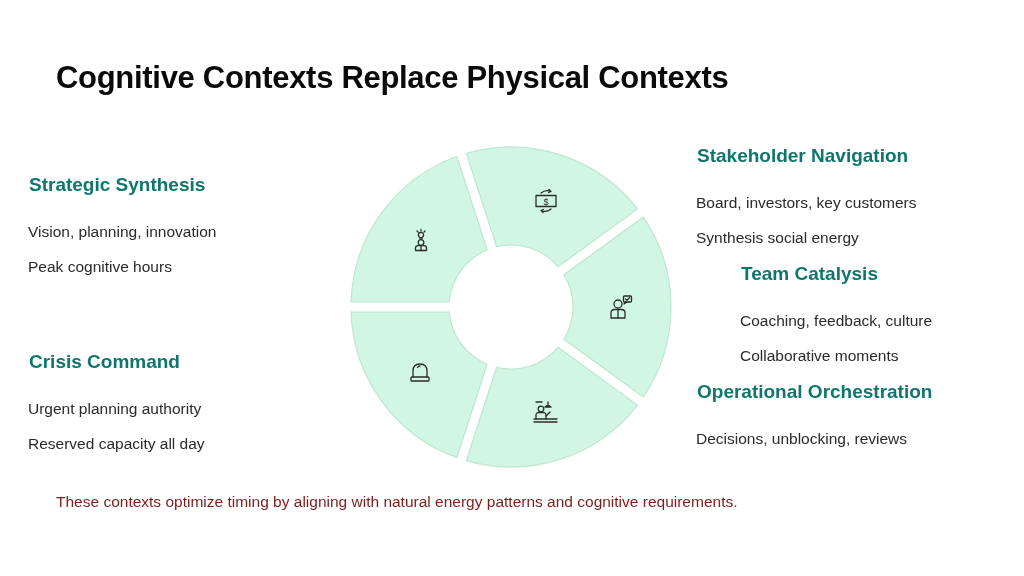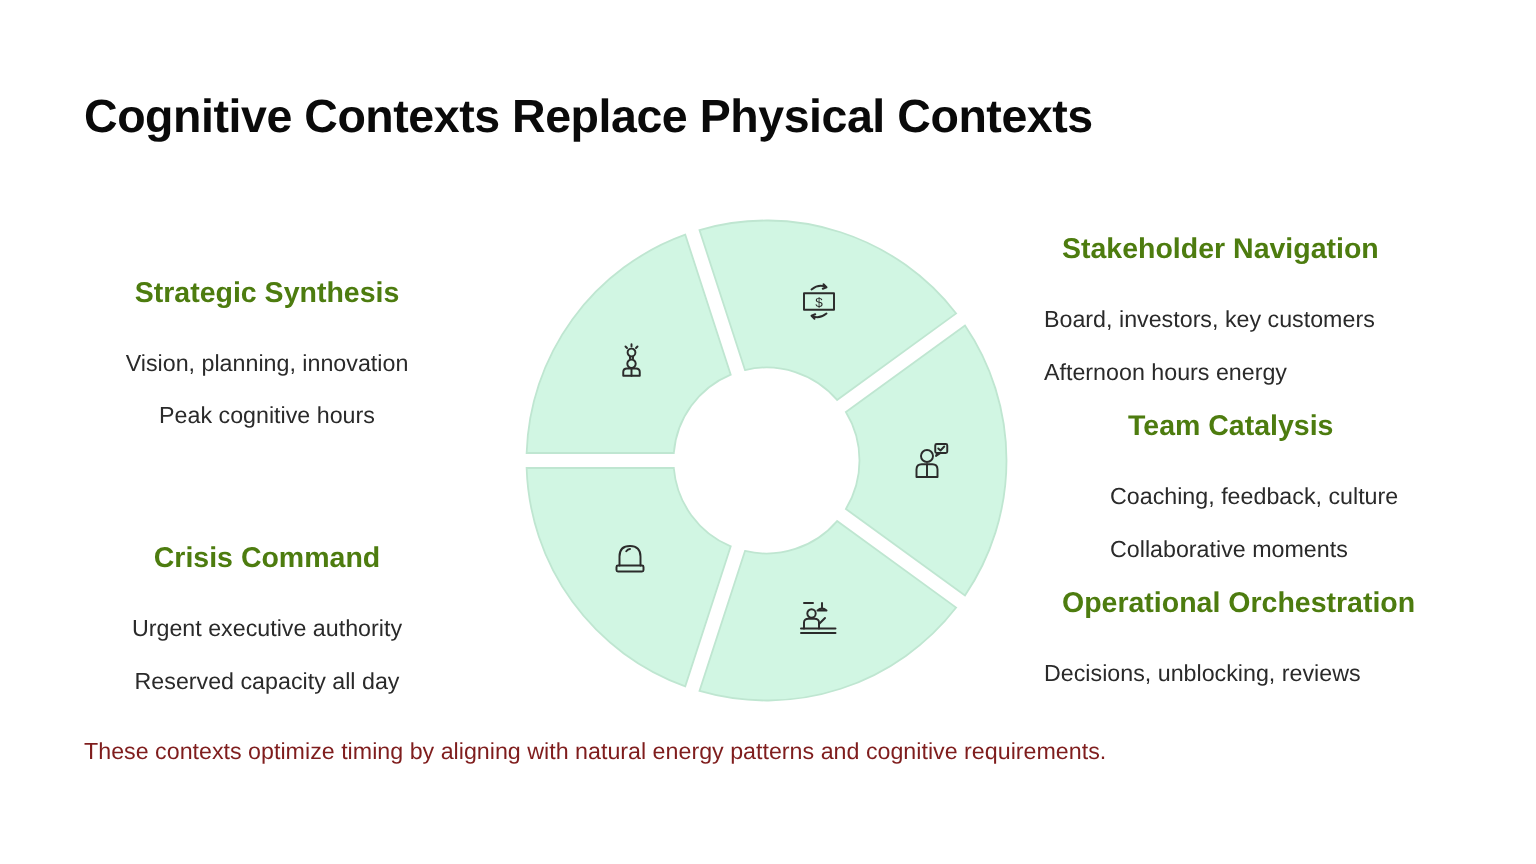--- a/index.html
+++ b/index.html
@@ -1,23 +1,23 @@
 <!DOCTYPE html>
 <html><head>
 <meta charset="utf-8">
 <style>
   html, body { margin: 0; padding: 0; background: #ffffff; }
   body { width: 1024px; height: 576px; position: relative; overflow: hidden;
          font-family: "Liberation Sans", "DejaVu Sans", sans-serif; color: #1f1f1f; }
   .title { position: absolute; left: 56px; top: 60px; font-size: 31px; font-weight: 700;
            color: #0a0a0a; letter-spacing: -0.3px; white-space: nowrap; }
   .block { position: absolute; width: 300px; }
-  .block.left { text-align: center; }
+  .block.left { text-align: left; }
   .block.right { text-align: left; }
-  .block h3 { margin: 12px; font-size: 19px; font-weight: 700; color: #4d7c0f; line-height: 24px; white-space: nowrap; }
+  .block h3 { margin: 1px; font-size: 19px; font-weight: 700; color: #0f766e; line-height: 24px; white-space: nowrap; }
   .block p { margin: 0; font-size: 15.5px; color: #2a2a2a; line-height: 20px; white-space: nowrap; }
   .block p.l1 { margin-top: 25px; }
   .block p.l2 { margin-top: 15px; }
   .footer { position: absolute; left: 56px; top: 493px; font-size: 15.5px; color: #7f1d1d; white-space: nowrap; }
   svg.donut { position: absolute; left: 0; top: 0; }
   .seg { fill: #d1f6e3; stroke: #bfe6d1; stroke-width: 1.2; }
   .ico { stroke: #2b2b2b; fill: none; stroke-width: 1.3; stroke-linecap: round; stroke-linejoin: round; }
 </style>
 </head>
 <body>
@@ -74,33 +74,33 @@
 
 <div class="block left" style="left:28px; top:172px;">
   <h3>Strategic Synthesis</h3>
   <p class="l1">Vision, planning, innovation</p>
   <p class="l2">Peak cognitive hours</p>
 </div>
 
 <div class="block right" style="left:696px; top:143px;">
   <h3>Stakeholder Navigation</h3>
   <p class="l1">Board, investors, key customers</p>
-  <p class="l2">Afternoon hours energy</p>
+  <p class="l2">Synthesis social energy</p>
 </div>
 
 <div class="block right" style="left:740px; top:261px;">
   <h3>Team Catalysis</h3>
   <p class="l1">Coaching, feedback, culture</p>
   <p class="l2">Collaborative moments</p>
 </div>
 
 <div class="block right" style="left:696px; top:379px;">
   <h3>Operational Orchestration</h3>
   <p class="l1">Decisions, unblocking, reviews</p>
 </div>
 
 <div class="block left" style="left:28px; top:349px;">
   <h3>Crisis Command</h3>
-  <p class="l1">Urgent executive authority</p>
+  <p class="l1">Urgent planning authority</p>
   <p class="l2">Reserved capacity all day</p>
 </div>
 
 <div class="footer">These contexts optimize timing by aligning with natural energy patterns and cognitive requirements.</div>
 
 </body></html>

